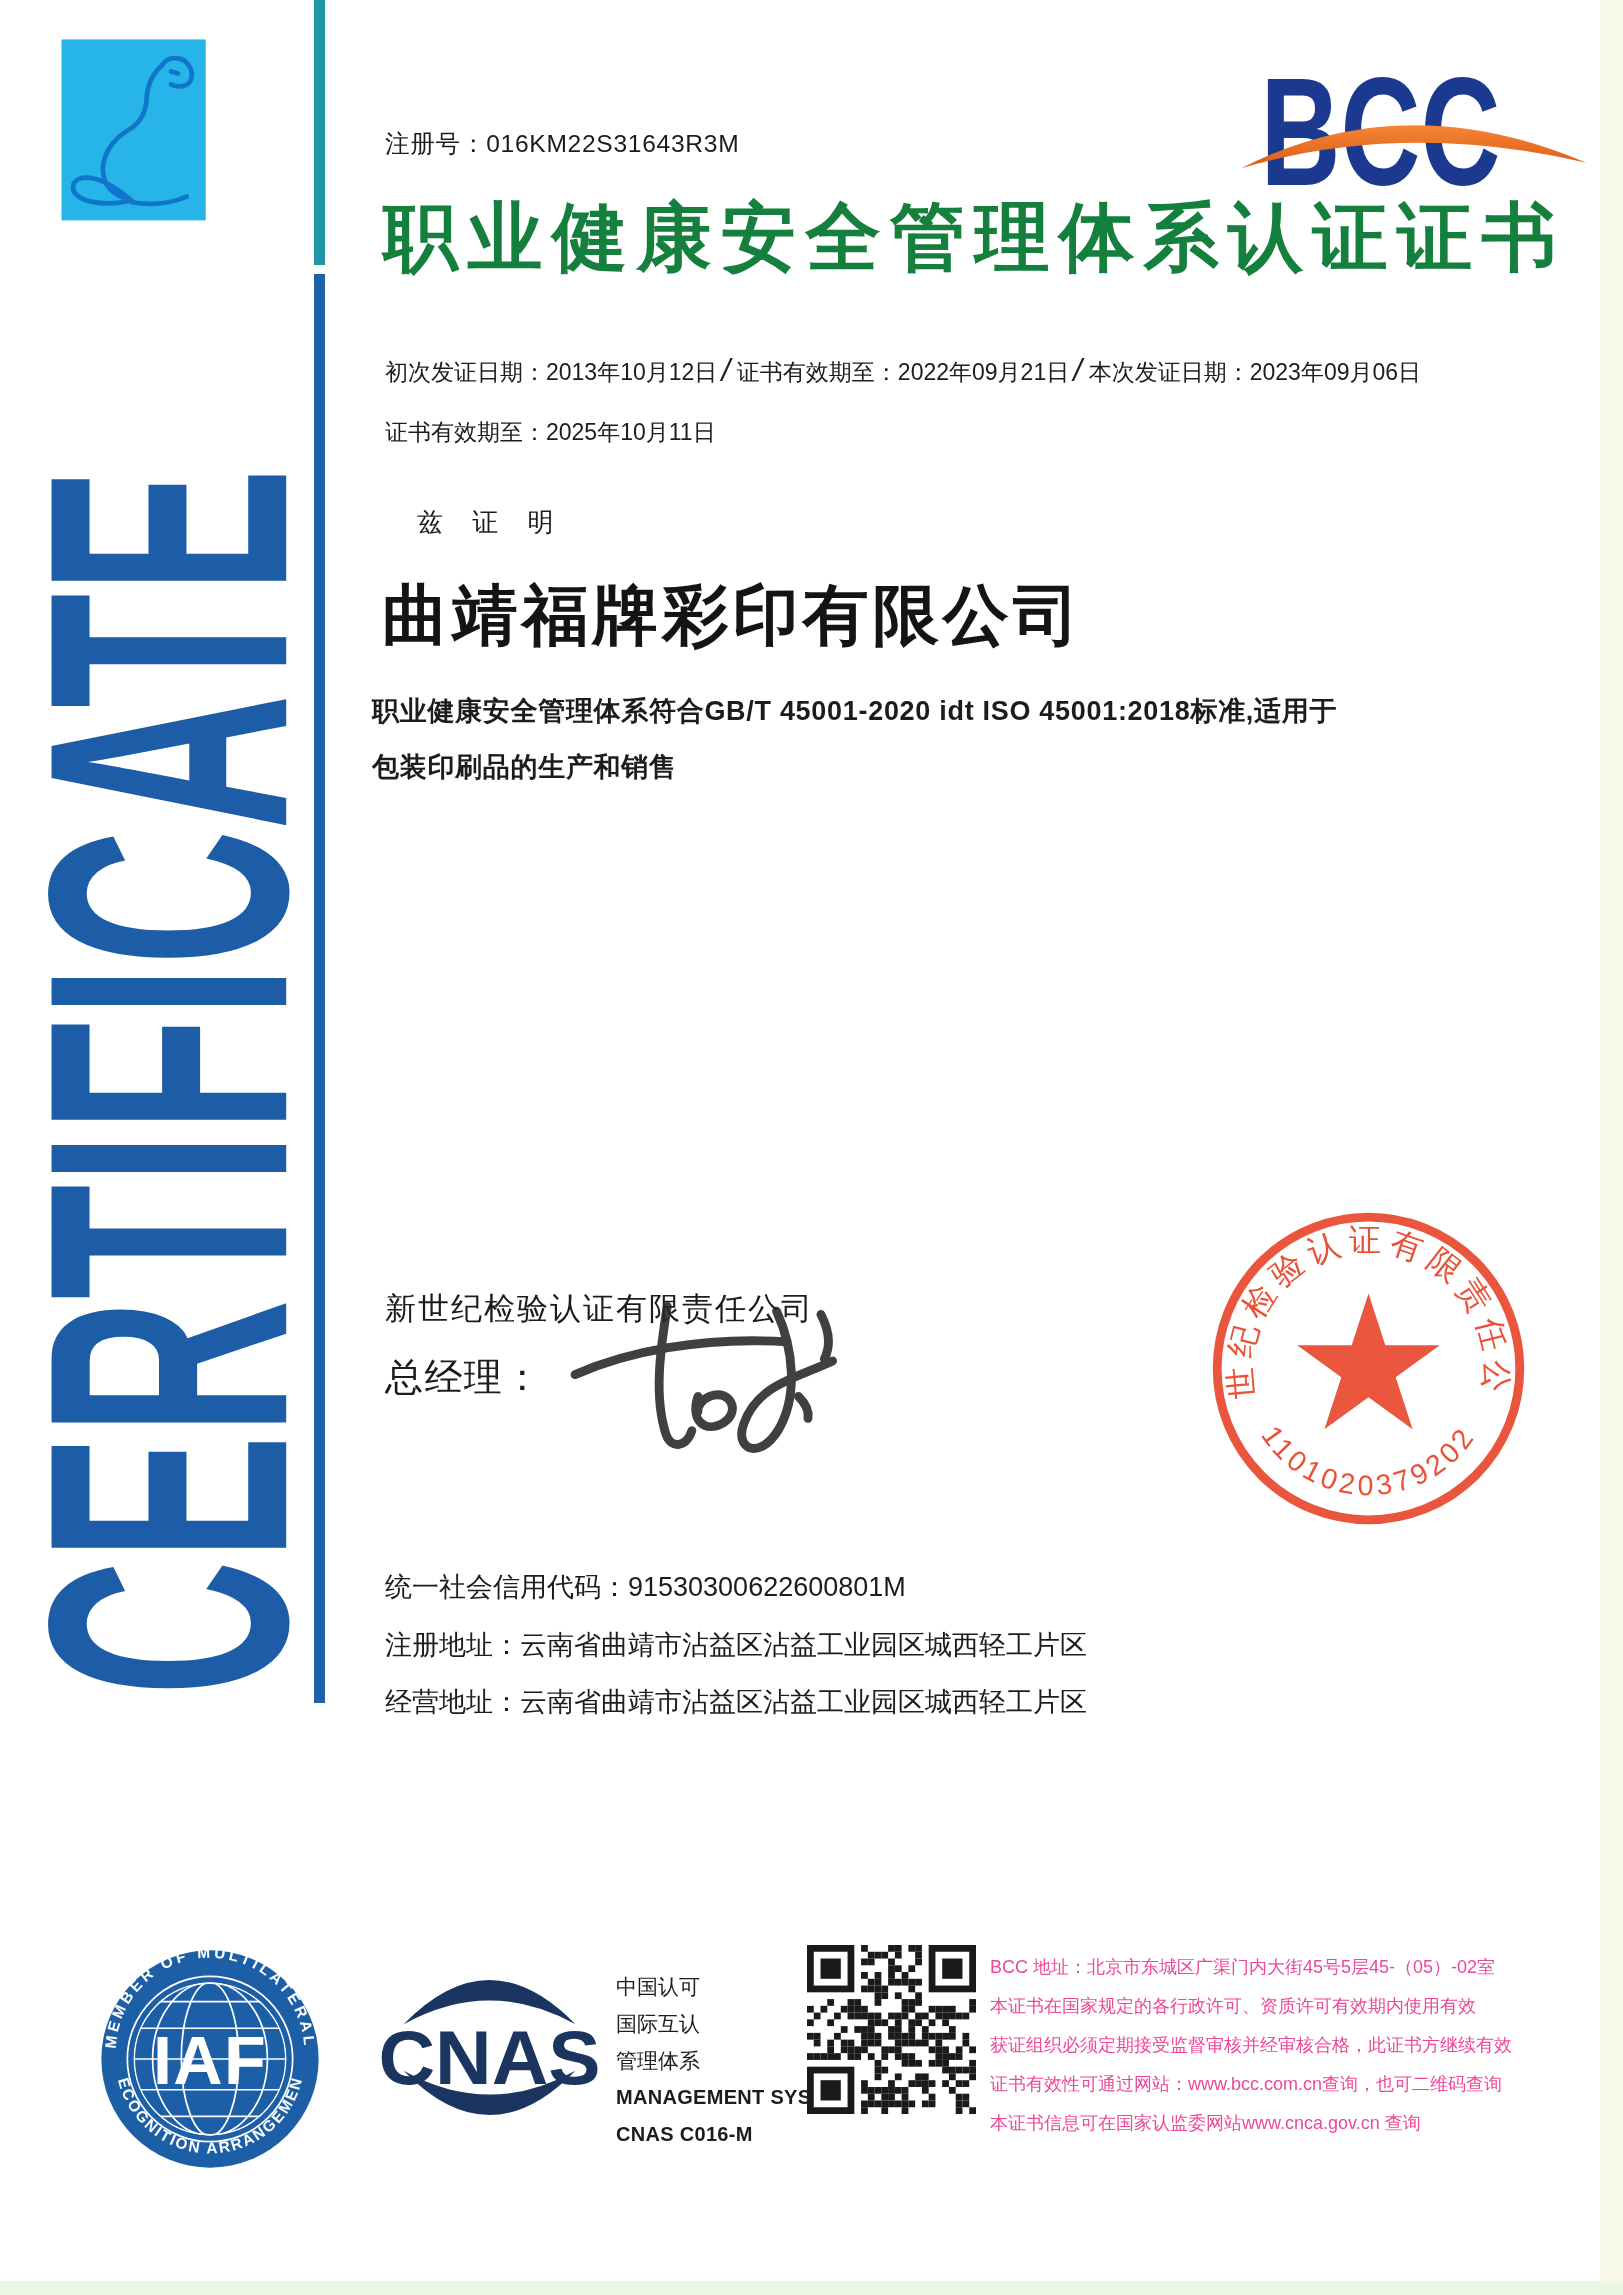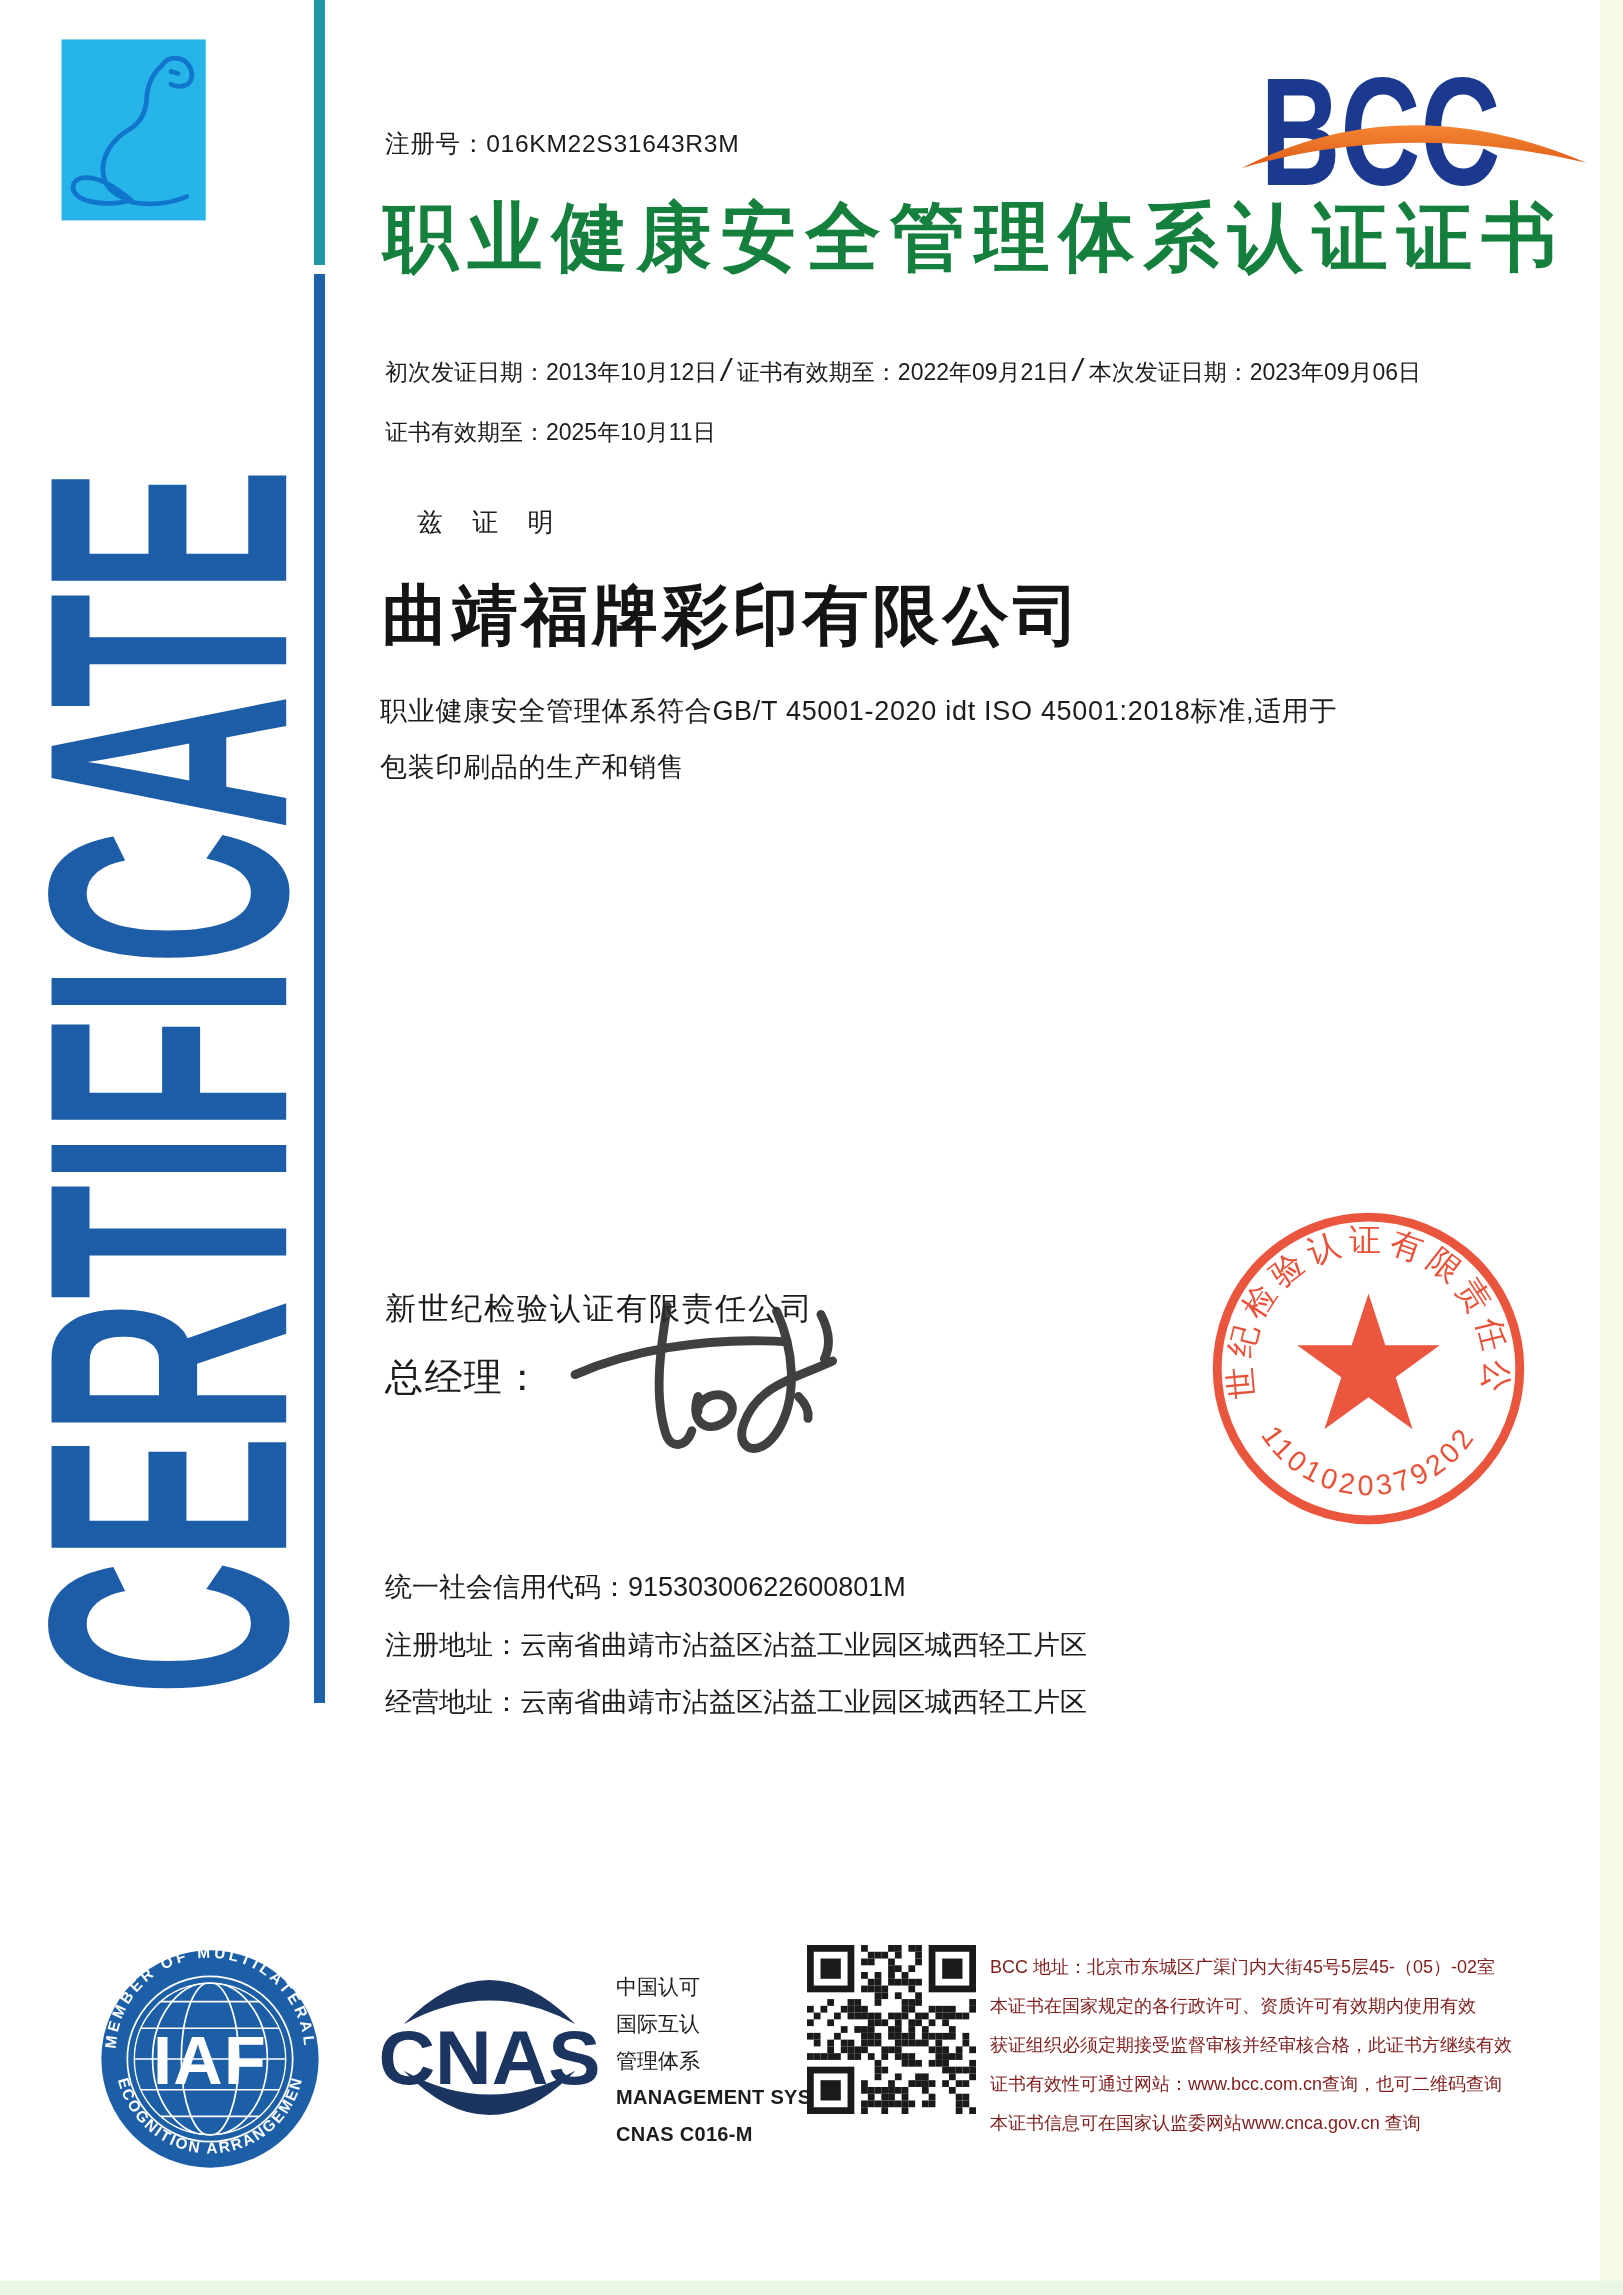--- a/index.html
+++ b/index.html
@@ -16,32 +16,32 @@
   .line-teal{left:314px;top:0;width:11px;height:265px;background:#2196a5;}
   .line-blue{left:314px;top:274px;width:11px;height:1429px;background:#1e61a8;}
   
   .regline{left:385px;top:127px;font-size:24.6px;letter-spacing:0.7px;}
   .title{left:383px;top:188px;font-size:75px;font-weight:bold;letter-spacing:9.5px;color:#15803d;white-space:nowrap;}
   .dates1{left:385px;top:352px;font-size:23px;white-space:nowrap;}
   .dates2{left:385px;top:417px;font-size:23px;}
   .slash{font-size:31px;font-weight:300;padding:0 6.8px 0 4.1px;position:relative;top:1.4px;font-style:italic;}
   .attest{left:385px;top:505px;font-size:26px;letter-spacing:11px;margin-left:32px;}
   .company{left:382px;top:571px;font-size:66px;font-weight:bold;letter-spacing:4.1px;color:#141414;white-space:nowrap;}
-  .scope{left:380px;top:683px;font-size:27px;line-height:56px;letter-spacing:0.7px;width:1118px;}
+  .scope{left:372px;top:683px;font-size:27px;line-height:56px;letter-spacing:0.7px;width:1118px;font-weight:bold;}
   .issuer{left:385px;top:1288px;font-size:31px;letter-spacing:2px;}
   .gm{left:385px;top:1352px;font-size:38px;letter-spacing:1.4px;}
   .credit{left:385px;top:1569px;font-size:27px;}
   .addr1{left:385px;top:1627px;font-size:27px;}
   .addr2{left:385px;top:1684px;font-size:27px;}
   .lbl{color:#1c1c1c;}
   
   .accr{left:616px;top:1968px;font-size:21px;line-height:37px;}
   .accr .b{font-weight:bold;font-size:20px;letter-spacing:0.3px;}
   
-  .notes{left:990px;top:1948px;font-size:18px;line-height:39px;color:#7f1d1d;}
+  .notes{left:990px;top:1948px;font-size:18px;line-height:39px;color:#ec4899;}
   svg{display:block;}
 </style>
 </head>
 <body>
 
 <div class="page">
 
   <div class="abs edge-right"></div>
   <div class="abs edge-bottom"></div>
 

